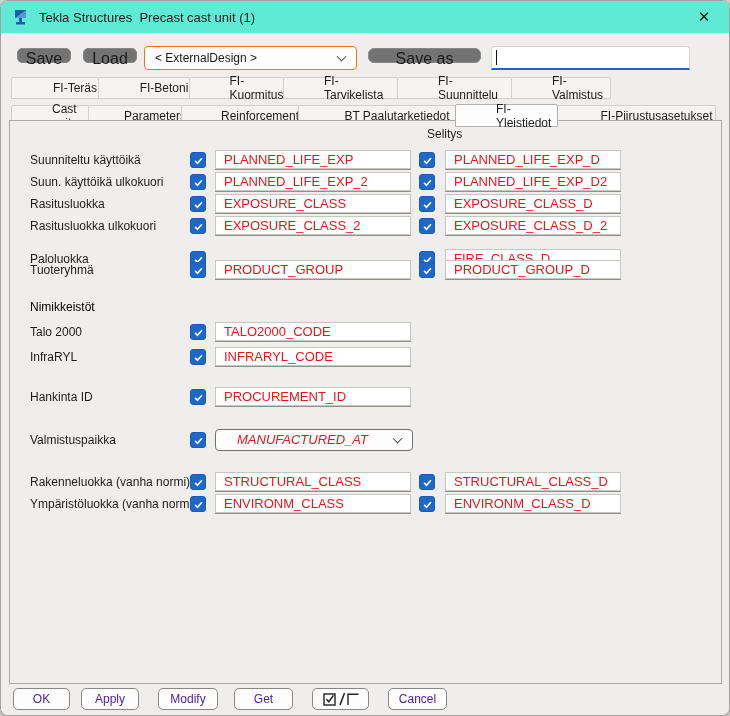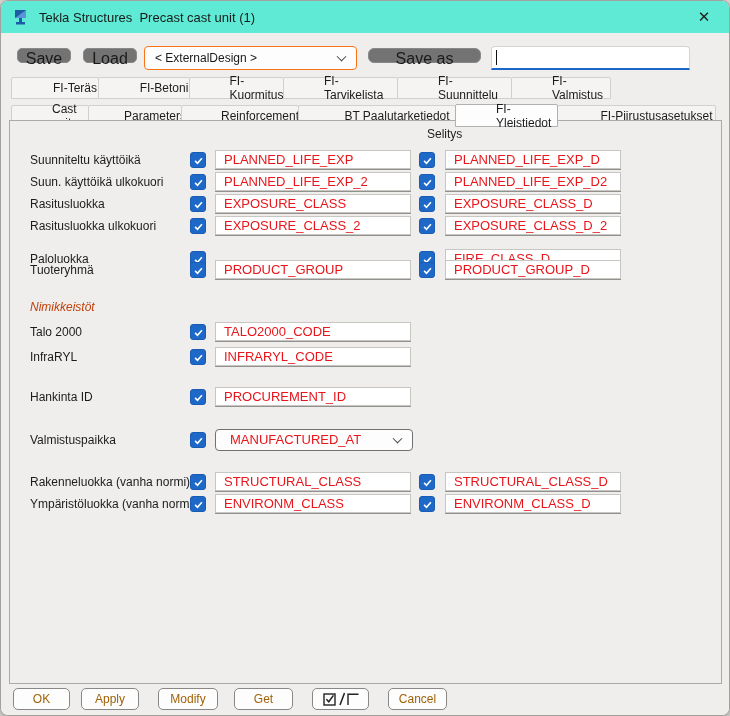--- a/index.html
+++ b/index.html
@@ -47,26 +47,26 @@
   .cb svg{display:block;}
   .cb1{left:180px;}
   .cb2{left:409px;}
   .tfield{position:absolute;top:0;height:19px;background:#fff;border:1px solid #c8c6c3;
     box-shadow:0 1px 0 #93918e;color:#e8151a;font-size:13px;line-height:17px;padding:0 4px 0 8px;
     white-space:nowrap;overflow:hidden;cursor:text;}
   .f1{left:205px;width:196px;}
   .f2{left:435px;width:176px;}
   .fselect{position:absolute;top:-1px;left:205px;width:198px;height:22px;background:#fdfdfd;
     border:1px solid #737170;border-radius:4px;color:#e8151a;font-size:13px;line-height:20px;
-    padding-left:14px;cursor:pointer;}
-  .section-label{font-size:12px;color:#c2410c;font-style:italic;}
+    padding-left:21px;cursor:pointer;font-style:italic;}
+  .section-label{font-size:12px;color:#000000;}
   
   .footer{position:absolute;left:0;top:683px;width:100%;height:33px;background:#f0eeec;}
   .fbtn{position:absolute;top:4px;height:22px;background:#fdfdfd;border:1px solid #8a8886;
-    border-radius:5px;font-size:12px;color:#a16207;text-align:center;line-height:20px;cursor:pointer;}
+    border-radius:5px;font-size:12px;color:#4c1d95;text-align:center;line-height:20px;cursor:pointer;}
   .b-ok{left:12px;width:57px;}
   .b-apply{left:80px;width:58px;}
   .b-modify{left:157px;width:60px;}
   .b-get{left:233px;width:59px;}
   .b-toggle{left:311px;width:57px;display:flex;align-items:center;justify-content:center;}
   .b-cancel{left:387px;width:59px;}
 </style>
 </head>
 <body>
 

